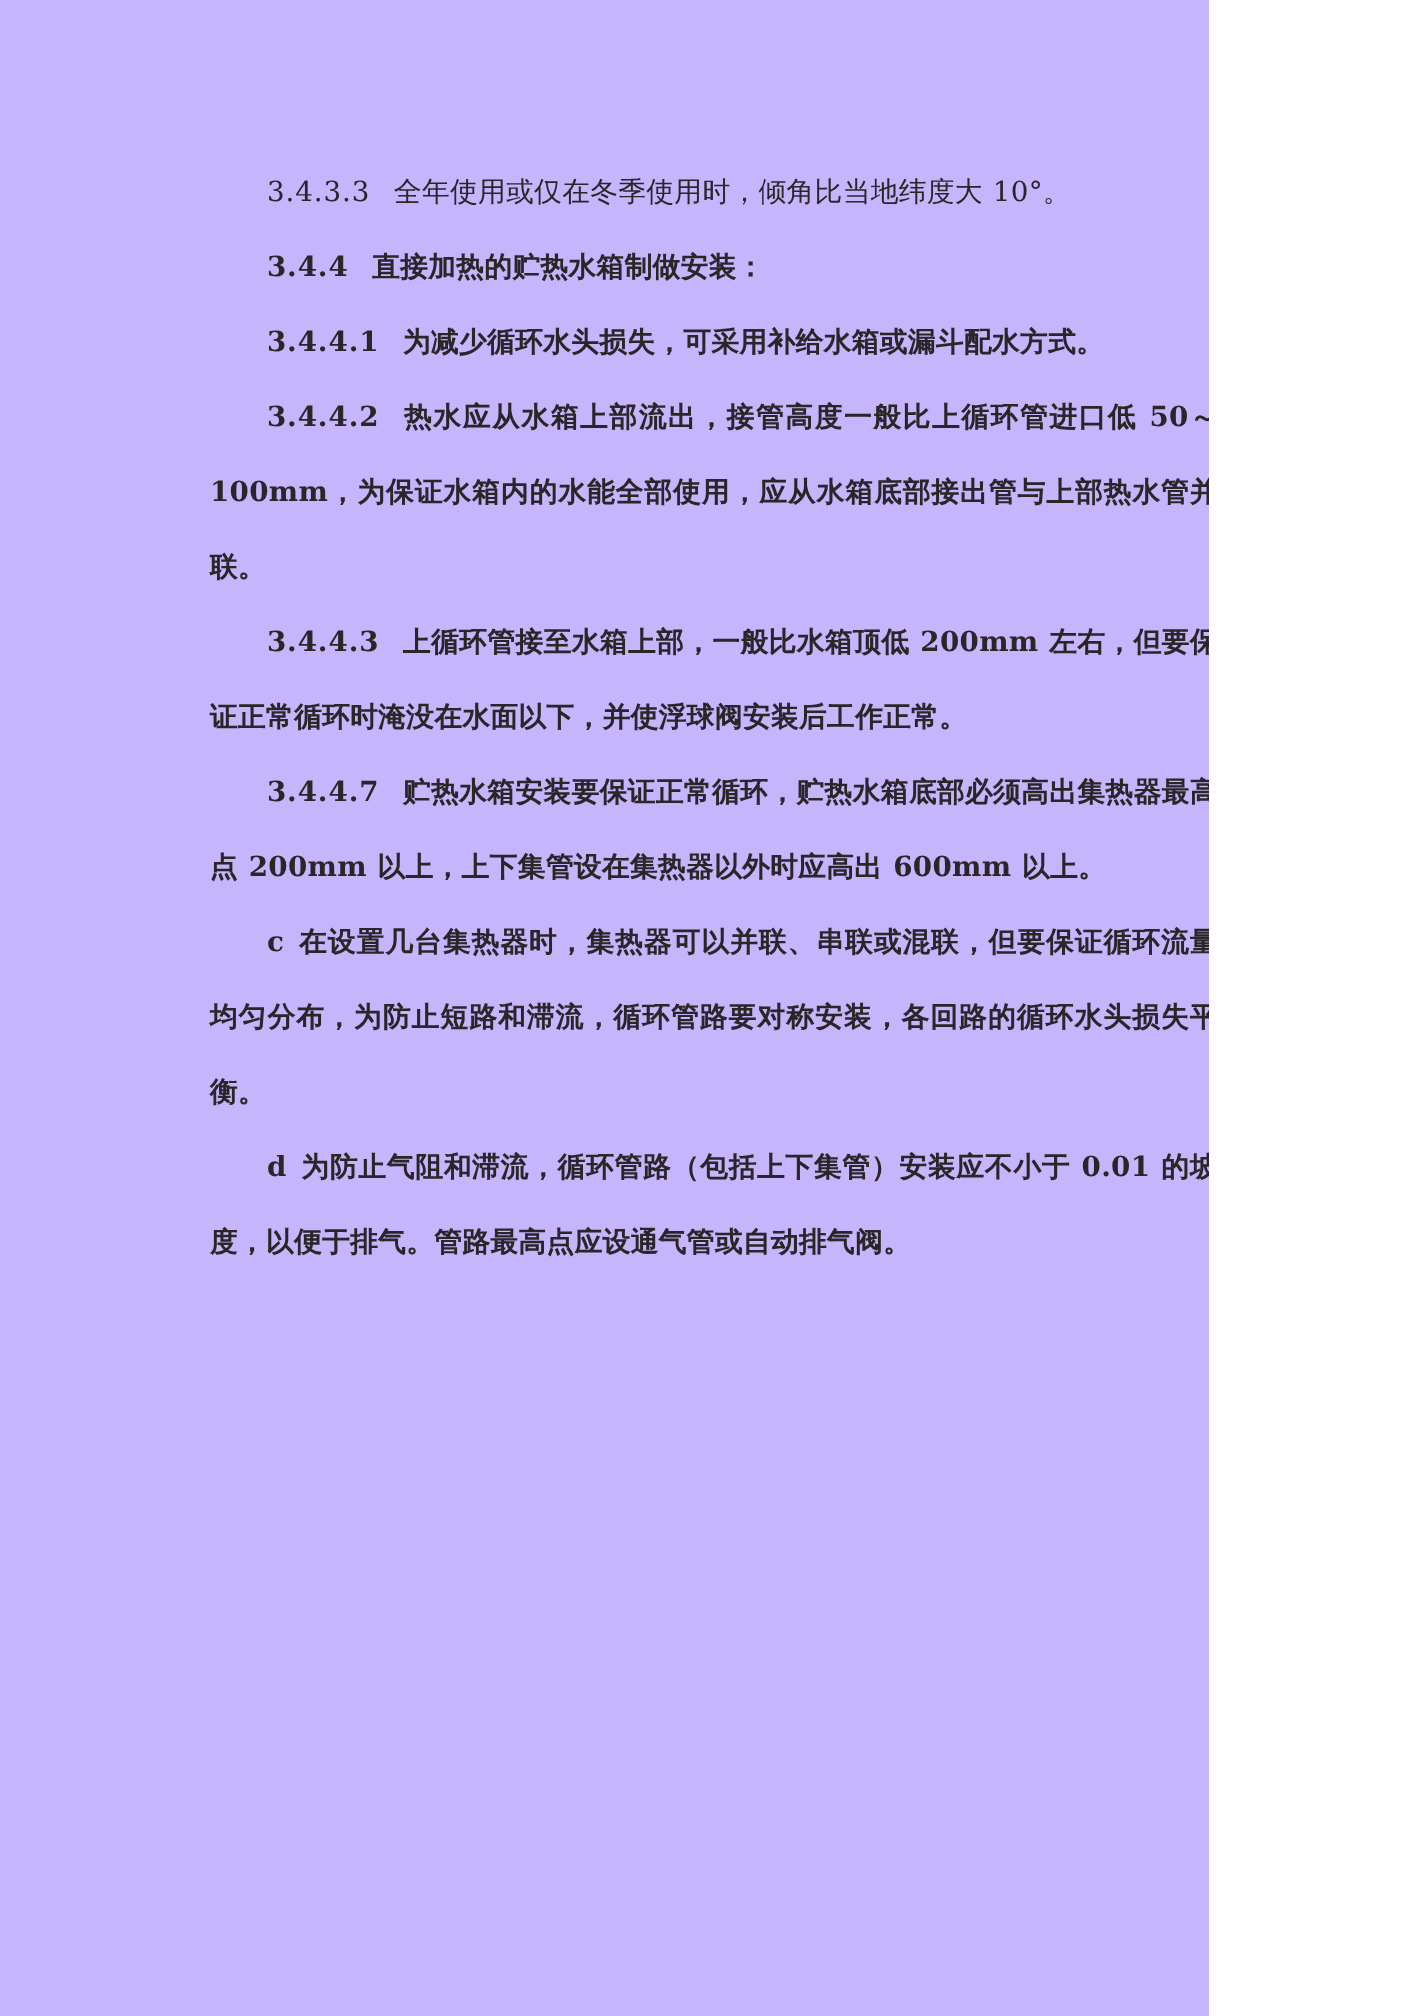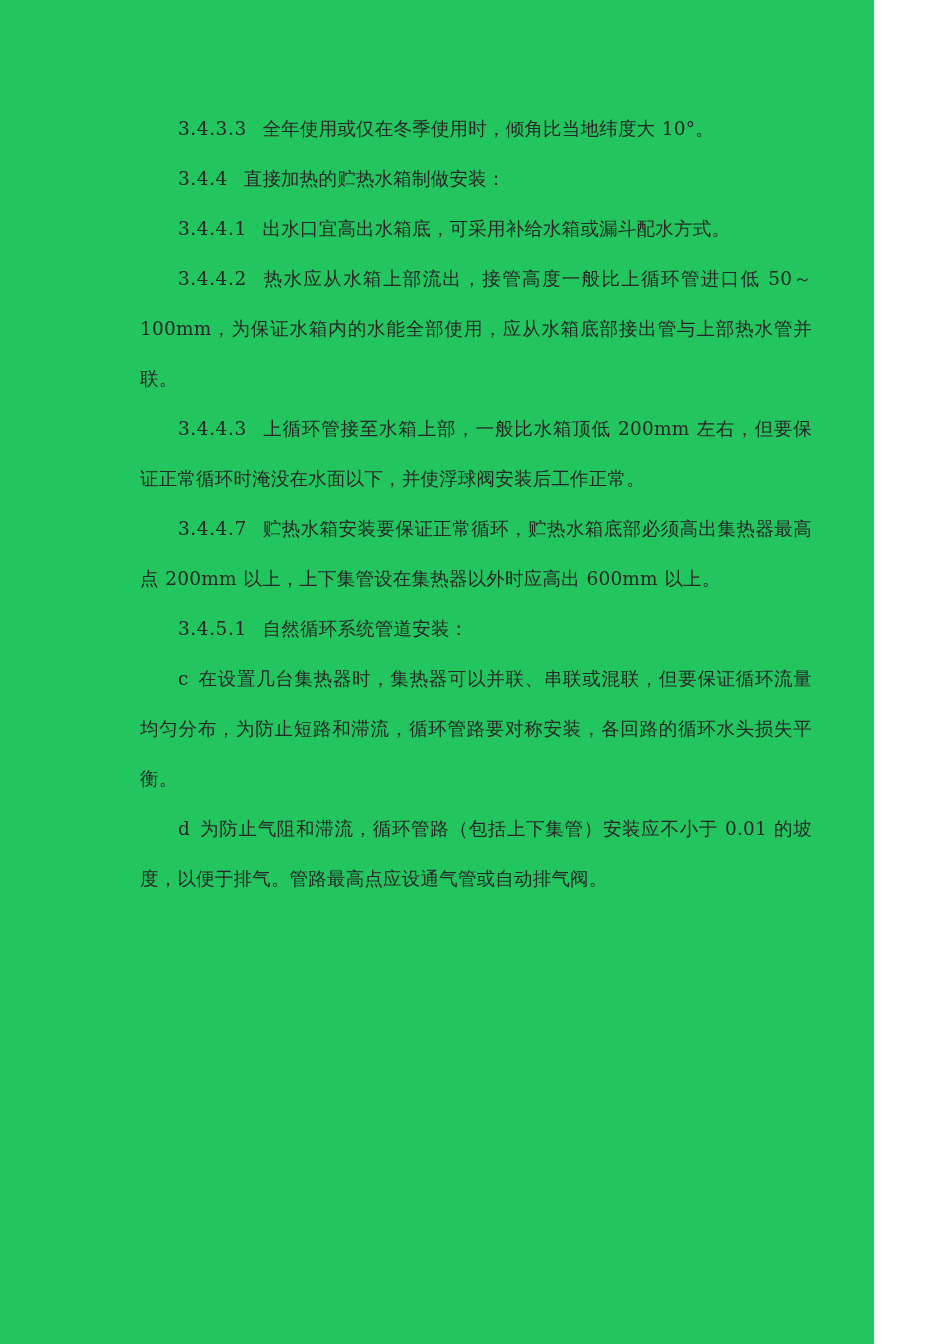--- a/index.html
+++ b/index.html
@@ -6,23 +6,23 @@
     margin: 0;
     padding: 0;
     background: #ffffff;
   }
   body {
     font-family: "DejaVu Serif", "Liberation Serif", serif;
     color: #231f20;
   }
   .page {
     position: relative;
-    width: 874px;
+    width: 806px;
     height: 1344px;
-    background: #22c55e;
+    background: #c4b5fd;
     overflow: hidden;
     box-sizing: border-box;
   }
   .content {
     position: absolute;
     left: 140px;
     top: 104px;
     width: 672px;
   }
   
@@ -34,20 +34,21 @@
     text-align: justify;
     text-justify: inter-ideograph;
     text-indent: 2.05em;
     letter-spacing: 0.2px;
     word-spacing: 0.5px;
     color: #2a2628;
   }
   
   p.para + p.para {
     margin-top: 0;
+    font-weight: bold;
   }
   .num {
     letter-spacing: 0.6px;
   }
   .gap {
     display: inline-block;
     width: 0.85em;
   }
   .gap-sm {
     display: inline-block;
@@ -60,33 +61,32 @@
 </head>
 <body>
 
 <div class="page">
   <div class="content">
 
     <p class="para"><span class="num lat">3.4.3.3</span><span class="gap"></span><span>全年使用或仅在冬季使用时，倾角比当地纬度大 10°。</span></p>
 
     <p class="para"><span class="num lat">3.4.4</span><span class="gap"></span><span>直接加热的贮热水箱制做安装：</span></p>
 
-    <p class="para"><span class="num lat">3.4.4.1</span><span class="gap"></span><span>出水口宜高出水箱底，可采用补给水箱或漏斗配水方式。</span></p>
+    <p class="para"><span class="num lat">3.4.4.1</span><span class="gap"></span><span>为减少循环水头损失，可采用补给水箱或漏斗配水方式。</span></p>
 
     <p class="para"><span class="num lat">3.4.4.2</span><span class="gap"></span><span>热水应从水箱上部流出，接管高度一般比上循环管进口低 50～100mm，为保证水箱内的水能全部使用，应从水箱底部接出管与上部热水管并联。</span></p>
 
     <p class="para"><span class="num lat">3.4.4.3</span><span class="gap"></span><span>上循环管接至水箱上部，一般比水箱顶低 200mm 左右，但要保证正常循环时淹没在水面以下，并使浮球阀安装后工作正常。</span></p>
 
 
 
 
     <p class="para"><span class="num lat">3.4.4.7</span><span class="gap"></span><span>贮热水箱安装要保证正常循环，贮热水箱底部必须高出集热器最高点 200mm 以上，上下集管设在集热器以外时应高出 600mm 以上。</span></p>
 
 
-    <p class="para"><span class="num lat">3.4.5.1</span><span class="gap"></span><span>自然循环系统管道安装：</span></p>
 
 
 
     <p class="para"><span class="num lat">c</span><span class="gap-sm"></span><span>在设置几台集热器时，集热器可以并联、串联或混联，但要保证循环流量均匀分布，为防止短路和滞流，循环管路要对称安装，各回路的循环水头损失平衡。</span></p>
 
     <p class="para"><span class="num lat">d</span><span class="gap-sm"></span><span>为防止气阻和滞流，循环管路（包括上下集管）安装应不小于 0.01 的坡度，以便于排气。管路最高点应设通气管或自动排气阀。</span></p>
 
   </div>
 </div>
 

